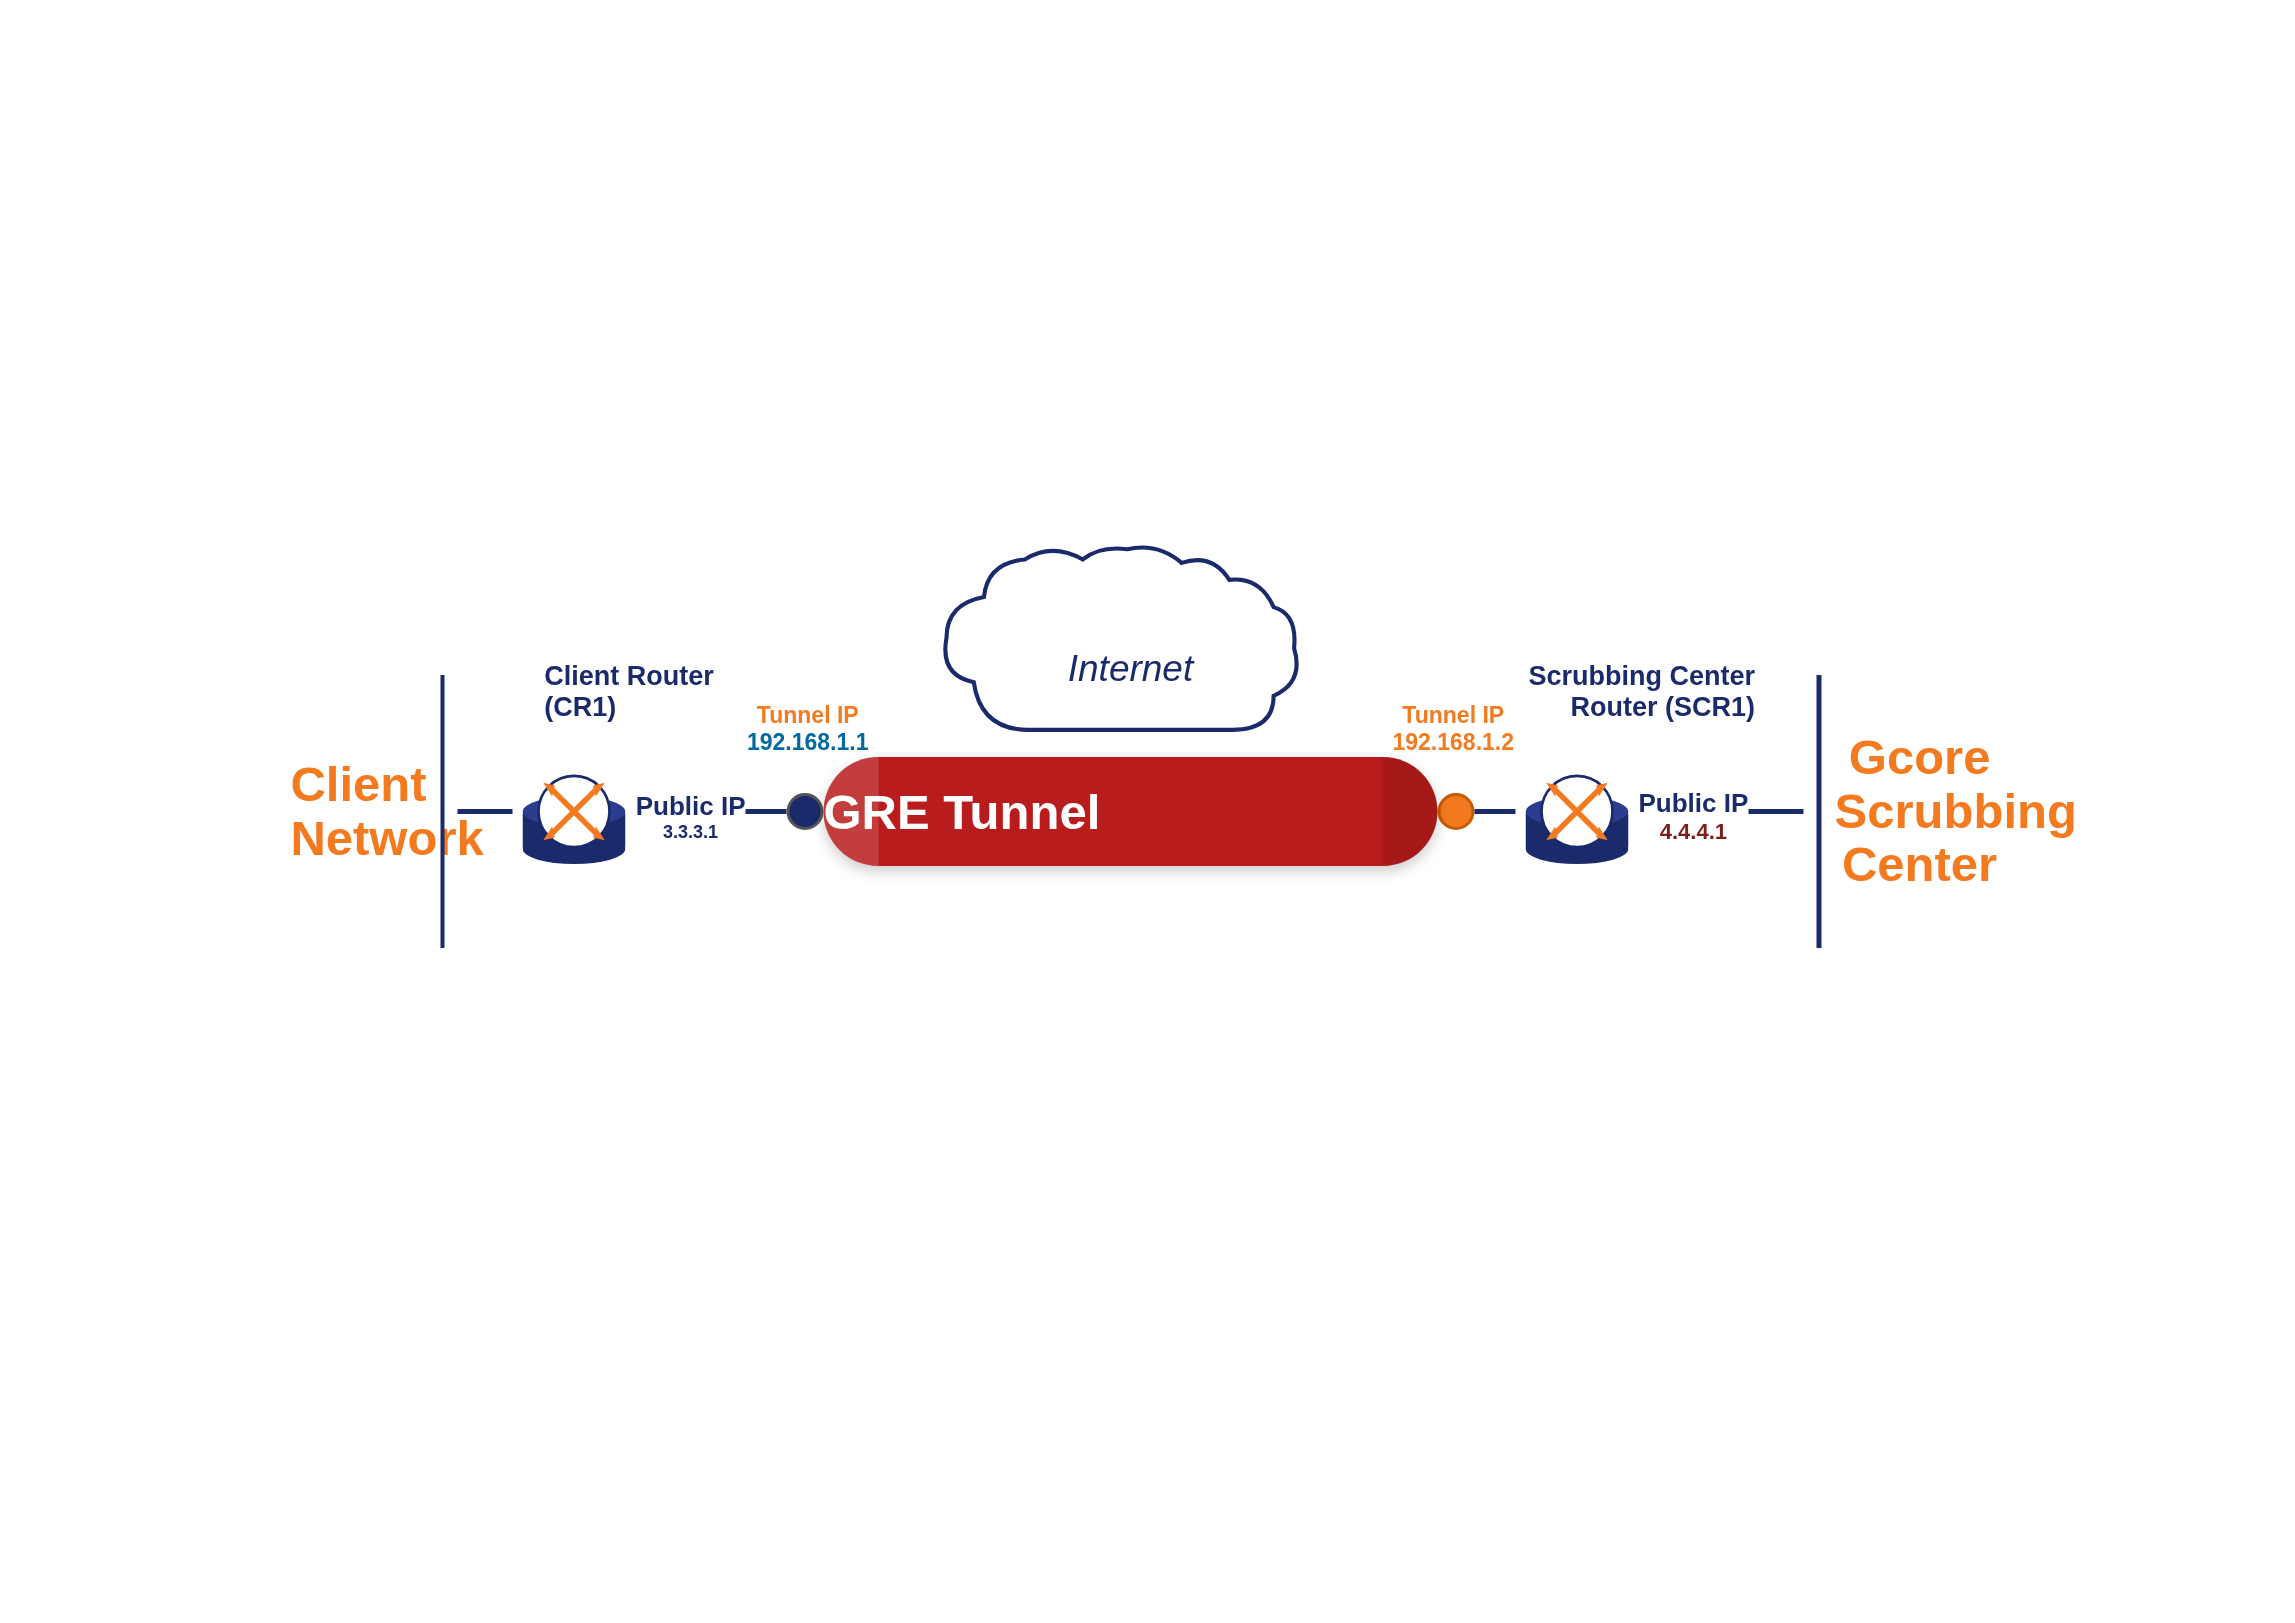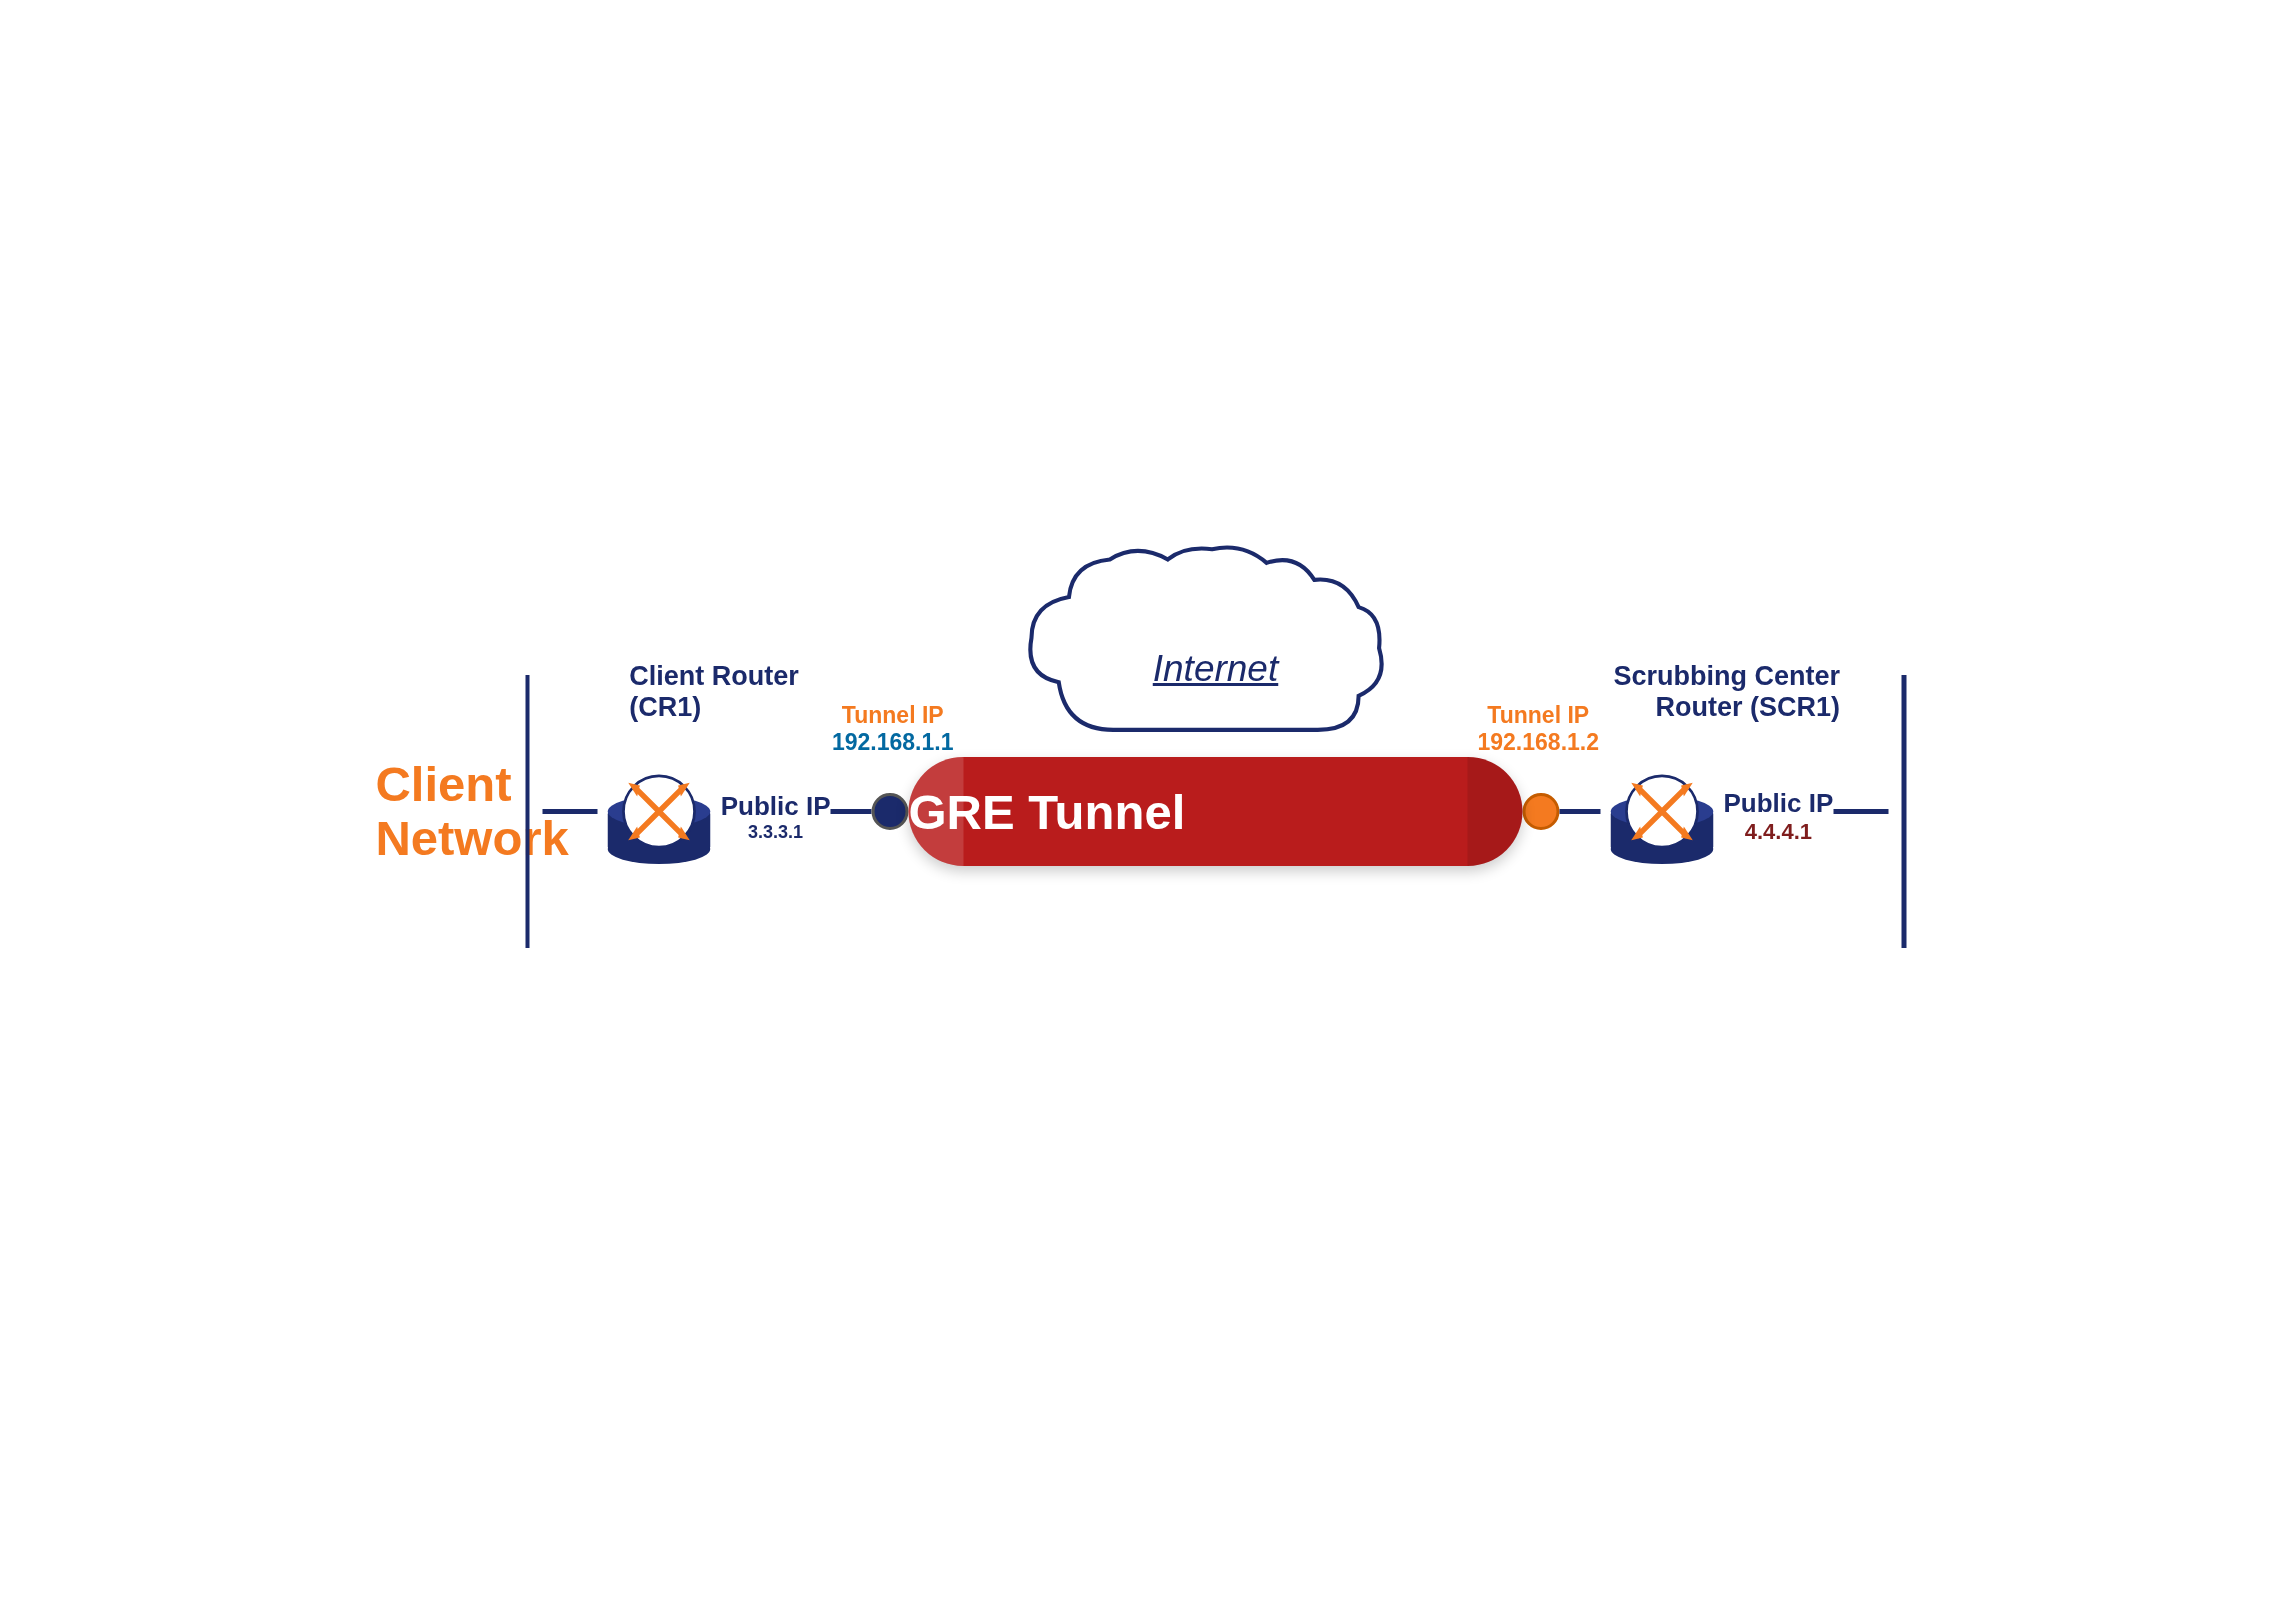--- a/index.html
+++ b/index.html
@@ -119,21 +119,20 @@
     .cloud-text {
       position: absolute;
       top: 50%;
       left: 50%;
       transform: translate(-50%, -50%);
       color: #1B2A6B;
       font-size: 37px;
       font-style: italic;
       font-weight: normal;
       z-index: 10;
-      text-decoration: underline;
     }
 
     
     .right-label {
       display: flex;
       flex-direction: column;
       align-items: center;
     }
 
     .gcore-label {
@@ -286,16 +285,23 @@
       <div style="margin-top:10.2px; text-align:center;">
         <div style="color:#1B2A6B; font-size:26px; font-weight:bold;">Public IP</div>
         <div style="color:#7f1d1d; font-size:22px; font-weight:bold;">4.4.4.1</div>
       </div>
     </div>
 
     <div class="h-line" style="width:55px;"></div>
 
     <div class="vertical-line-left"></div>
 
+    <div class="right-label">
+      <div class="gcore-label">
+        <span>Gcore</span><br>
+        <span>Scrubbing</span><br>
+        <span>Center</span>
+      </div>
+    </div>
 
   </div>
 </div>
 
 
 </body></html>

